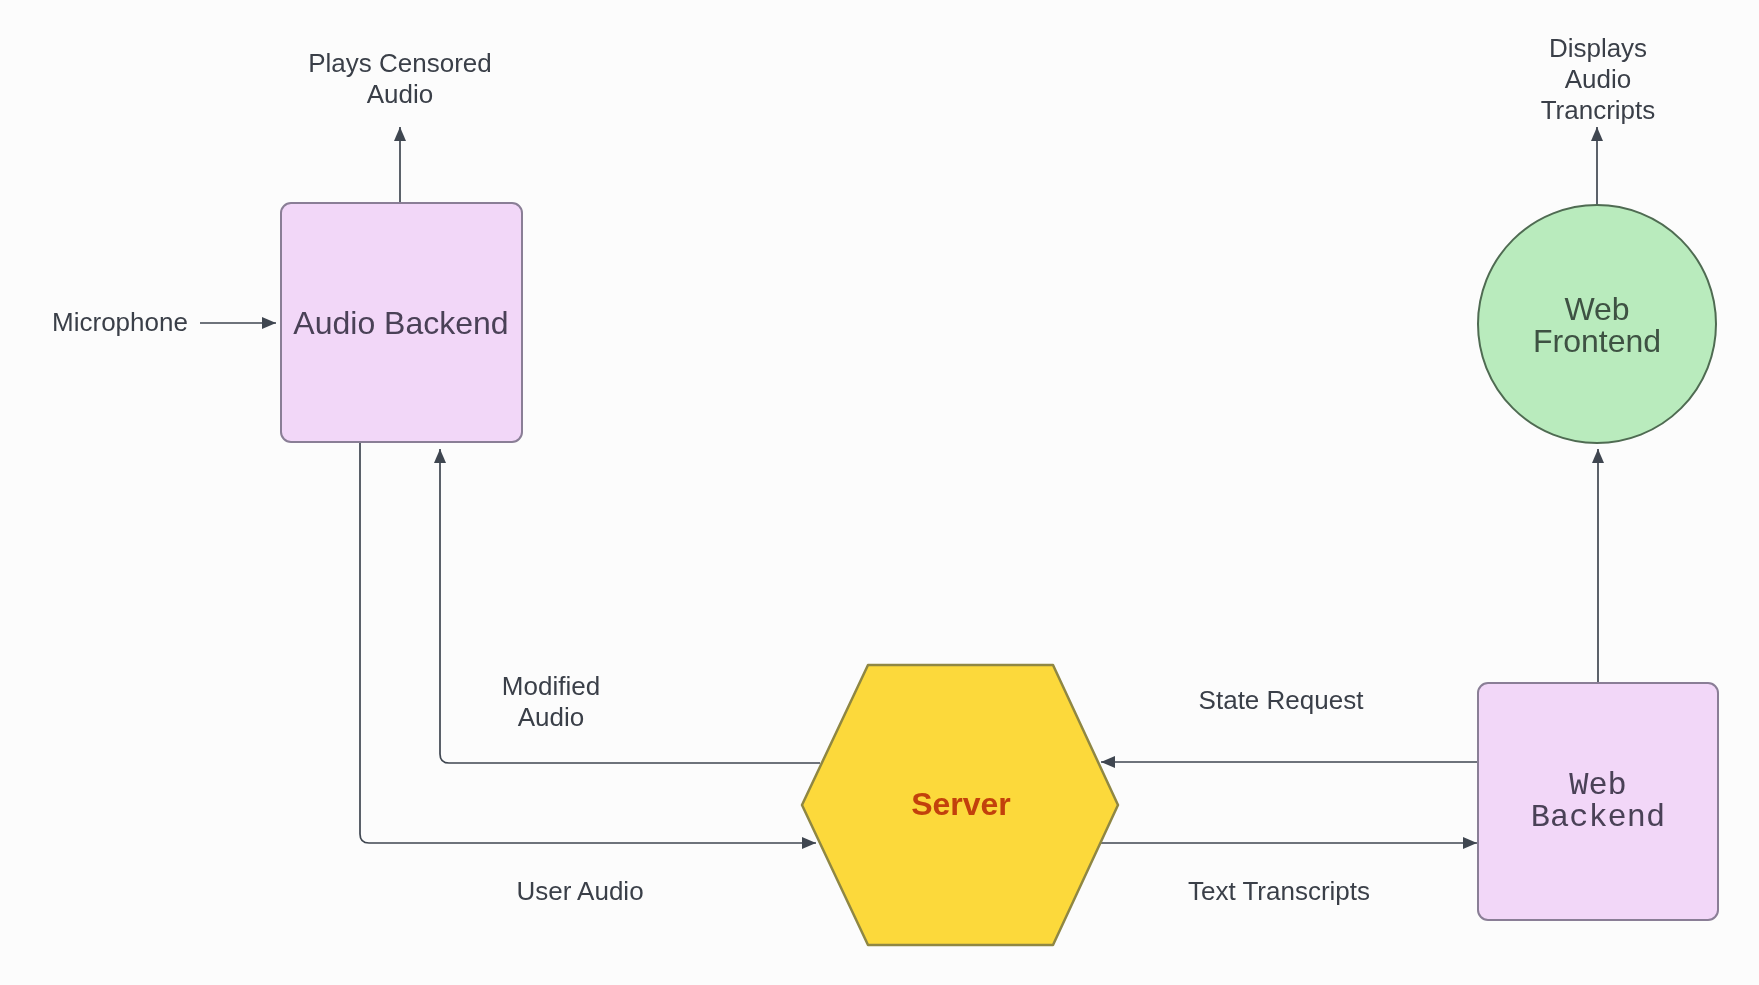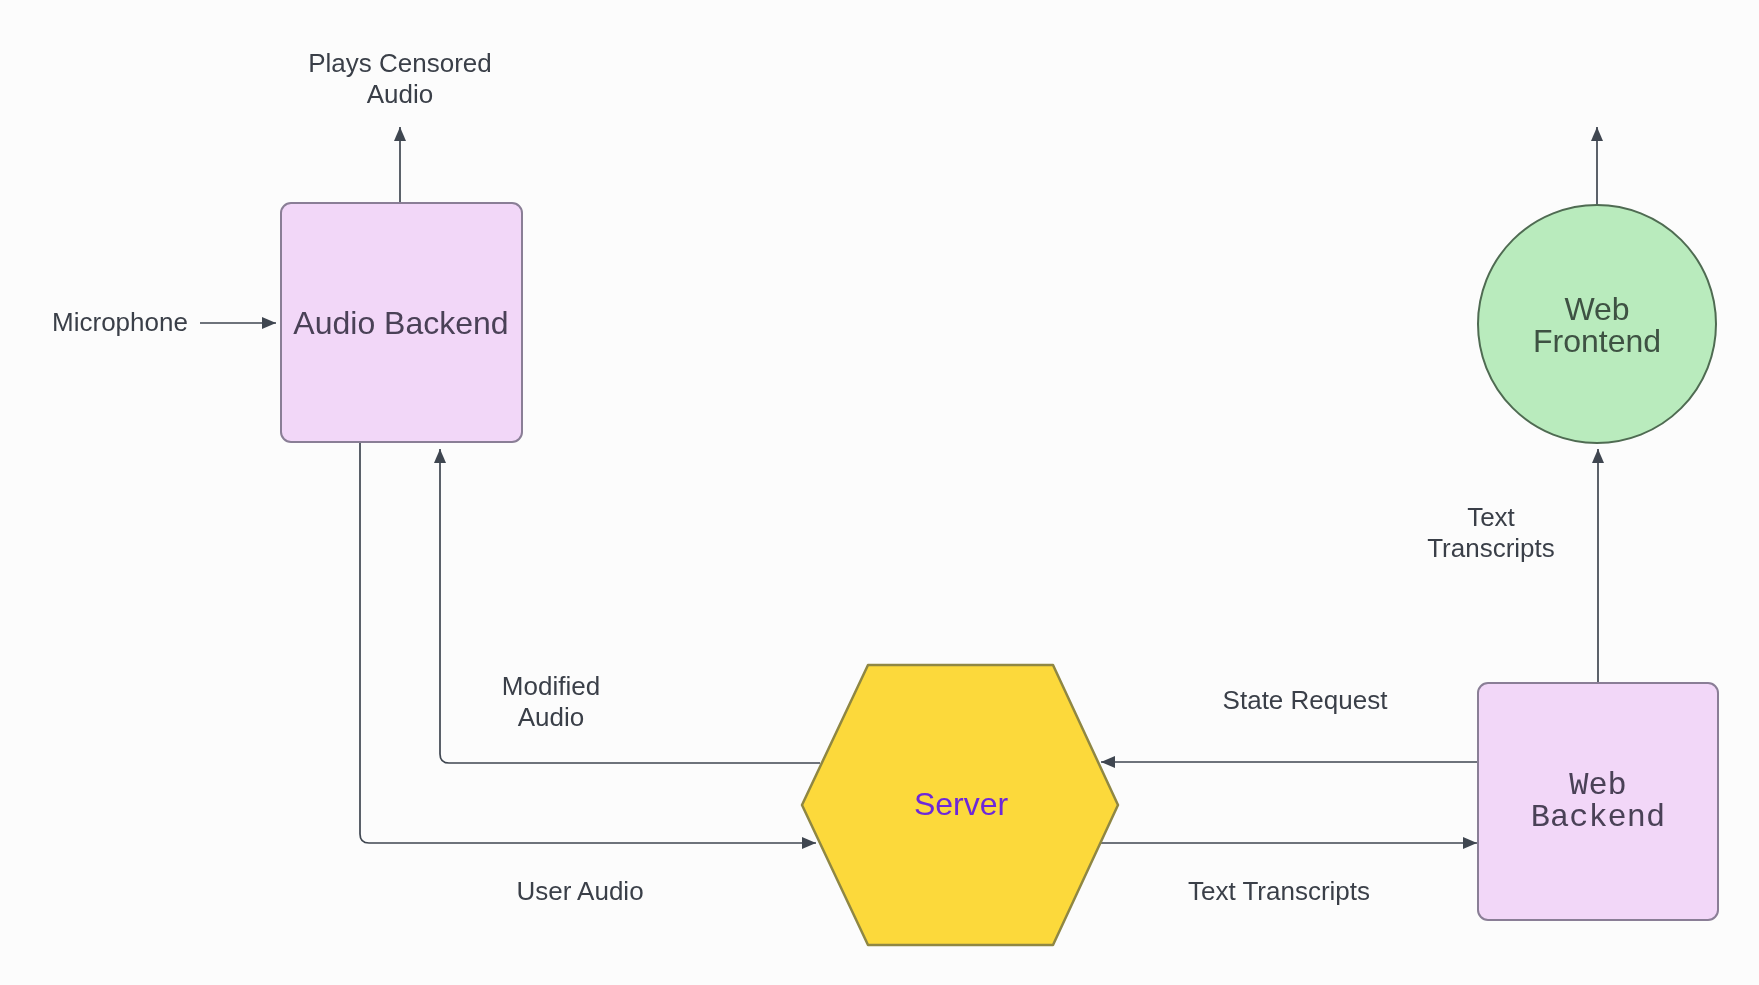--- a/index.html
+++ b/index.html
@@ -29,28 +29,28 @@
   }
   .node-label {
     font-size: 32px;
     line-height: 32px;
   }
   .edge-label {
     font-size: 26px;
     color: #3a3f48;
   }
   .node-label.lavender { color: #4a4157; }
-  .node-label.yellow   { color: #6d28d9; }
+  .node-label.yellow   { color: #c2410c; font-weight: bold; }
   .node-label.green    { color: #3e5243; }
 
   .lbl-plays      { left: 400px;  top: 79px;  }
   .lbl-mic        { left: 120px;  top: 322px; }
   .lbl-modified   { left: 551px;  top: 702px; }
   .lbl-user       { left: 548px;  top: 891px; margin-left: 32px; }
-  .lbl-state      { left: 1281px; top: 700px; margin-left: 24px; }
+  .lbl-state      { left: 1281px; top: 700px; }
   .lbl-tt-bottom  { left: 1279px; top: 891px; }
   .lbl-tt-right   { left: 1491px; top: 533px; }
   .lbl-displays   { left: 1598px; top: 79px;  }
 
   .nl-audio-backend { left: 401px;  top: 323px; }
   .nl-server        { left: 961px;  top: 804px; }
   .nl-web-backend   { left: 1598px; top: 802px; font-family: Liberation Mono, monospace; }
   .nl-web-frontend  { left: 1597px; top: 325px; }
 </style>
 </head>
@@ -96,16 +96,16 @@
   <div class="node-label green nl-web-frontend">Web Frontend</div>
 
   <div class="edge-label lbl-mic">Microphone</div>
   <div class="edge-label lbl-plays">Plays Censored
 Audio</div>
   <div class="edge-label lbl-modified">Modified
 Audio</div>
   <div class="edge-label lbl-user">User Audio</div>
   <div class="edge-label lbl-state">State Request</div>
   <div class="edge-label lbl-tt-bottom">Text Transcripts</div>
-  <div class="edge-label lbl-tt-right">Text
-Transcripts</div>
+  <div class="edge-label lbl-displays">Displays Audio
+Trancripts</div>
 
 </div>
 
 </body></html>

